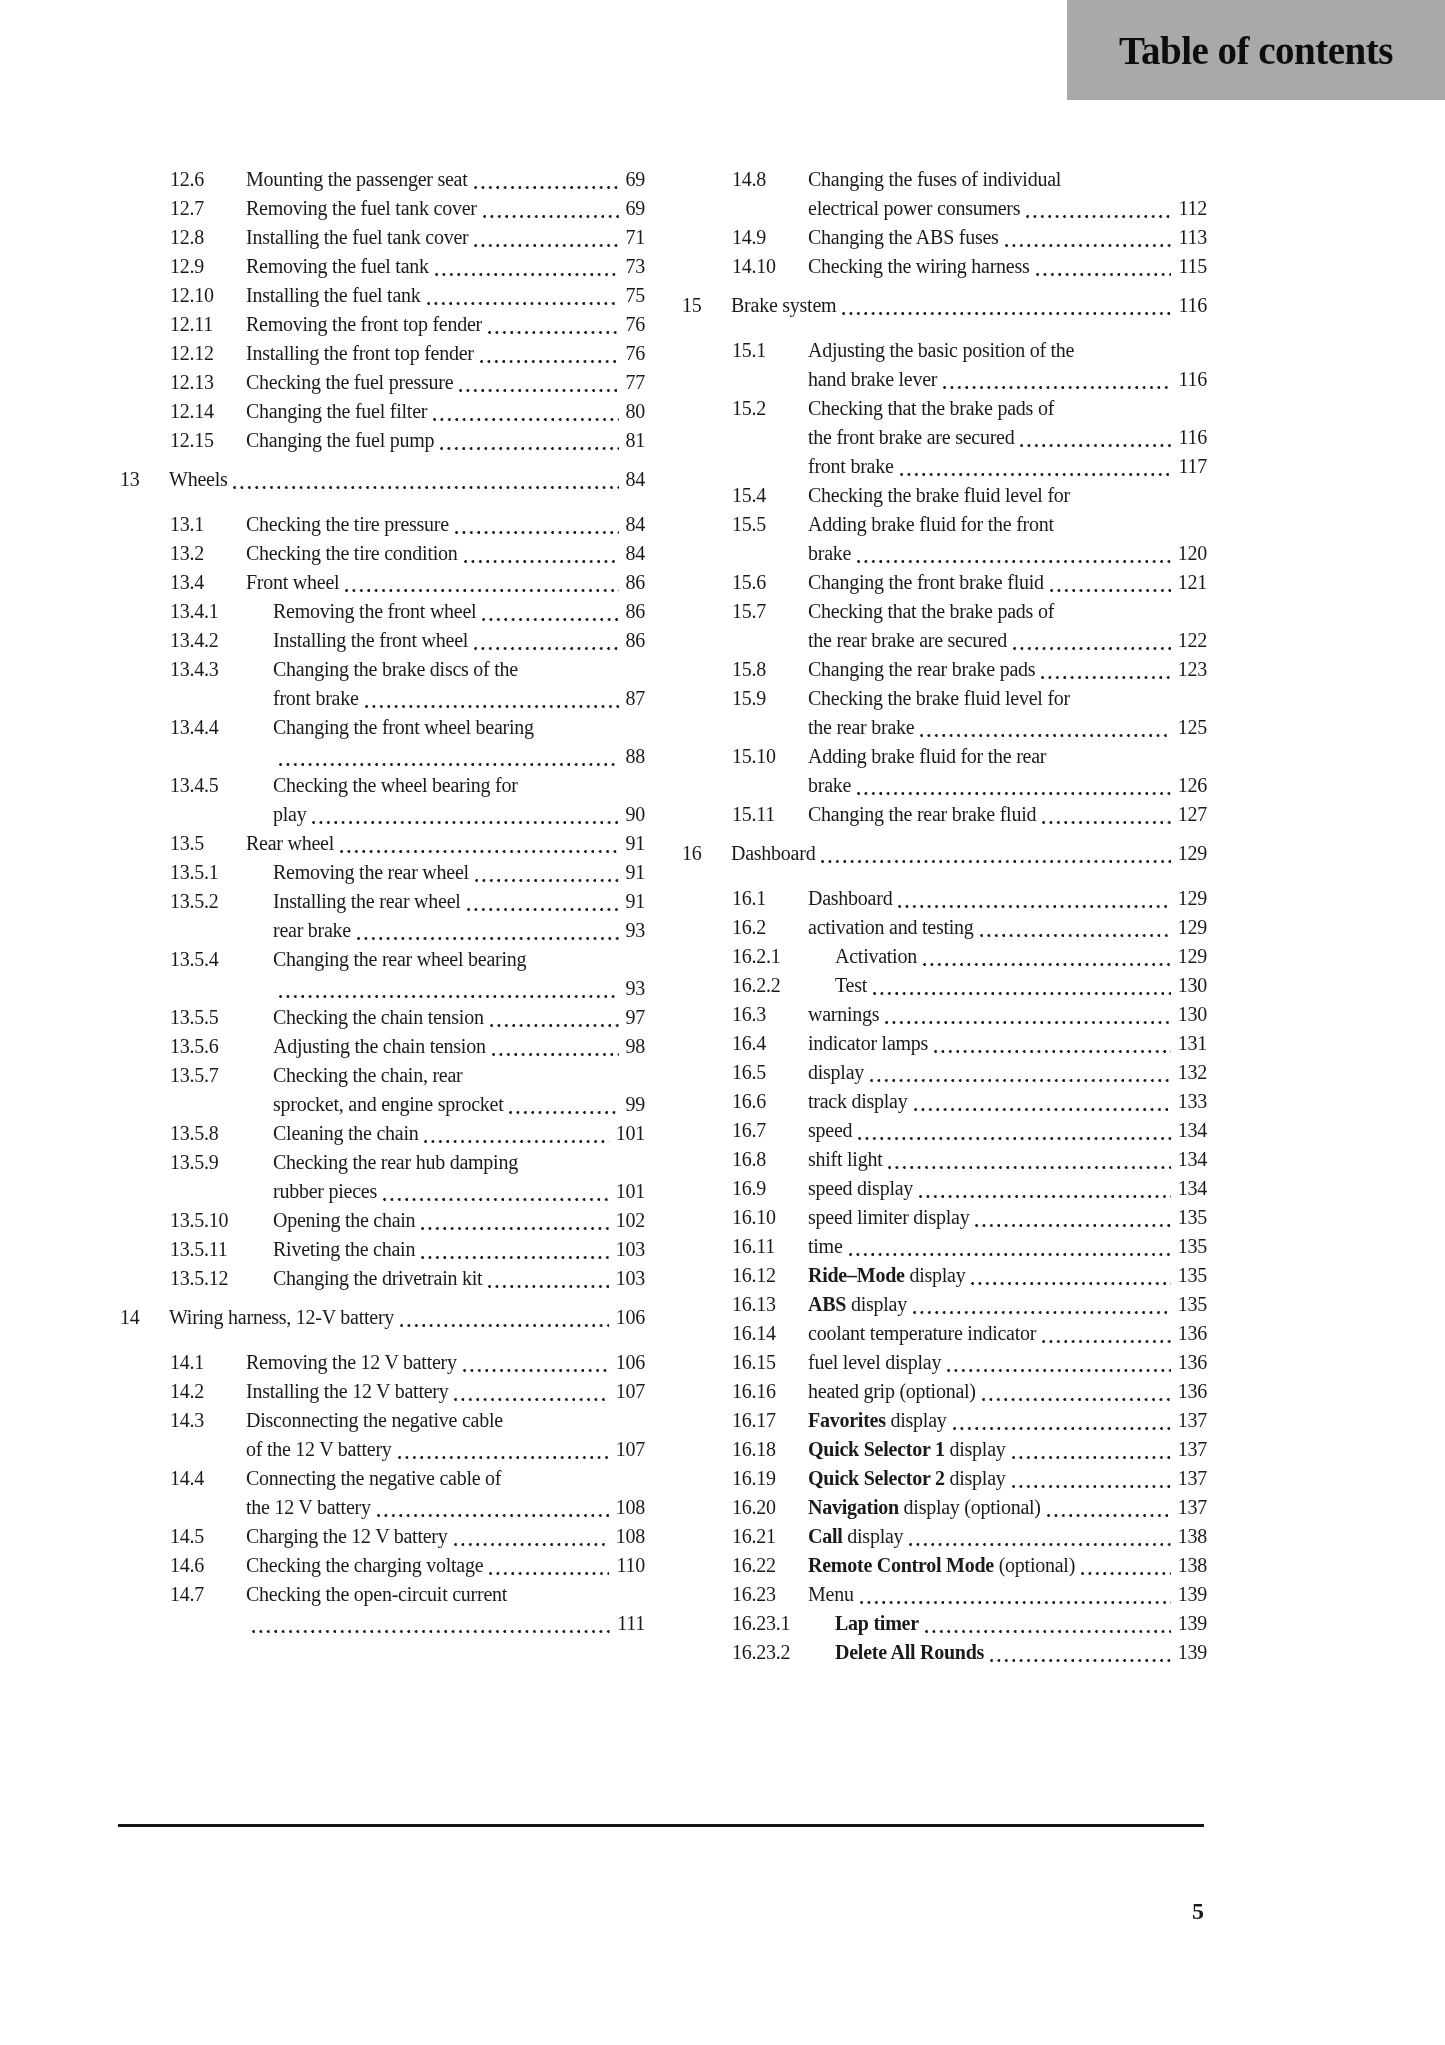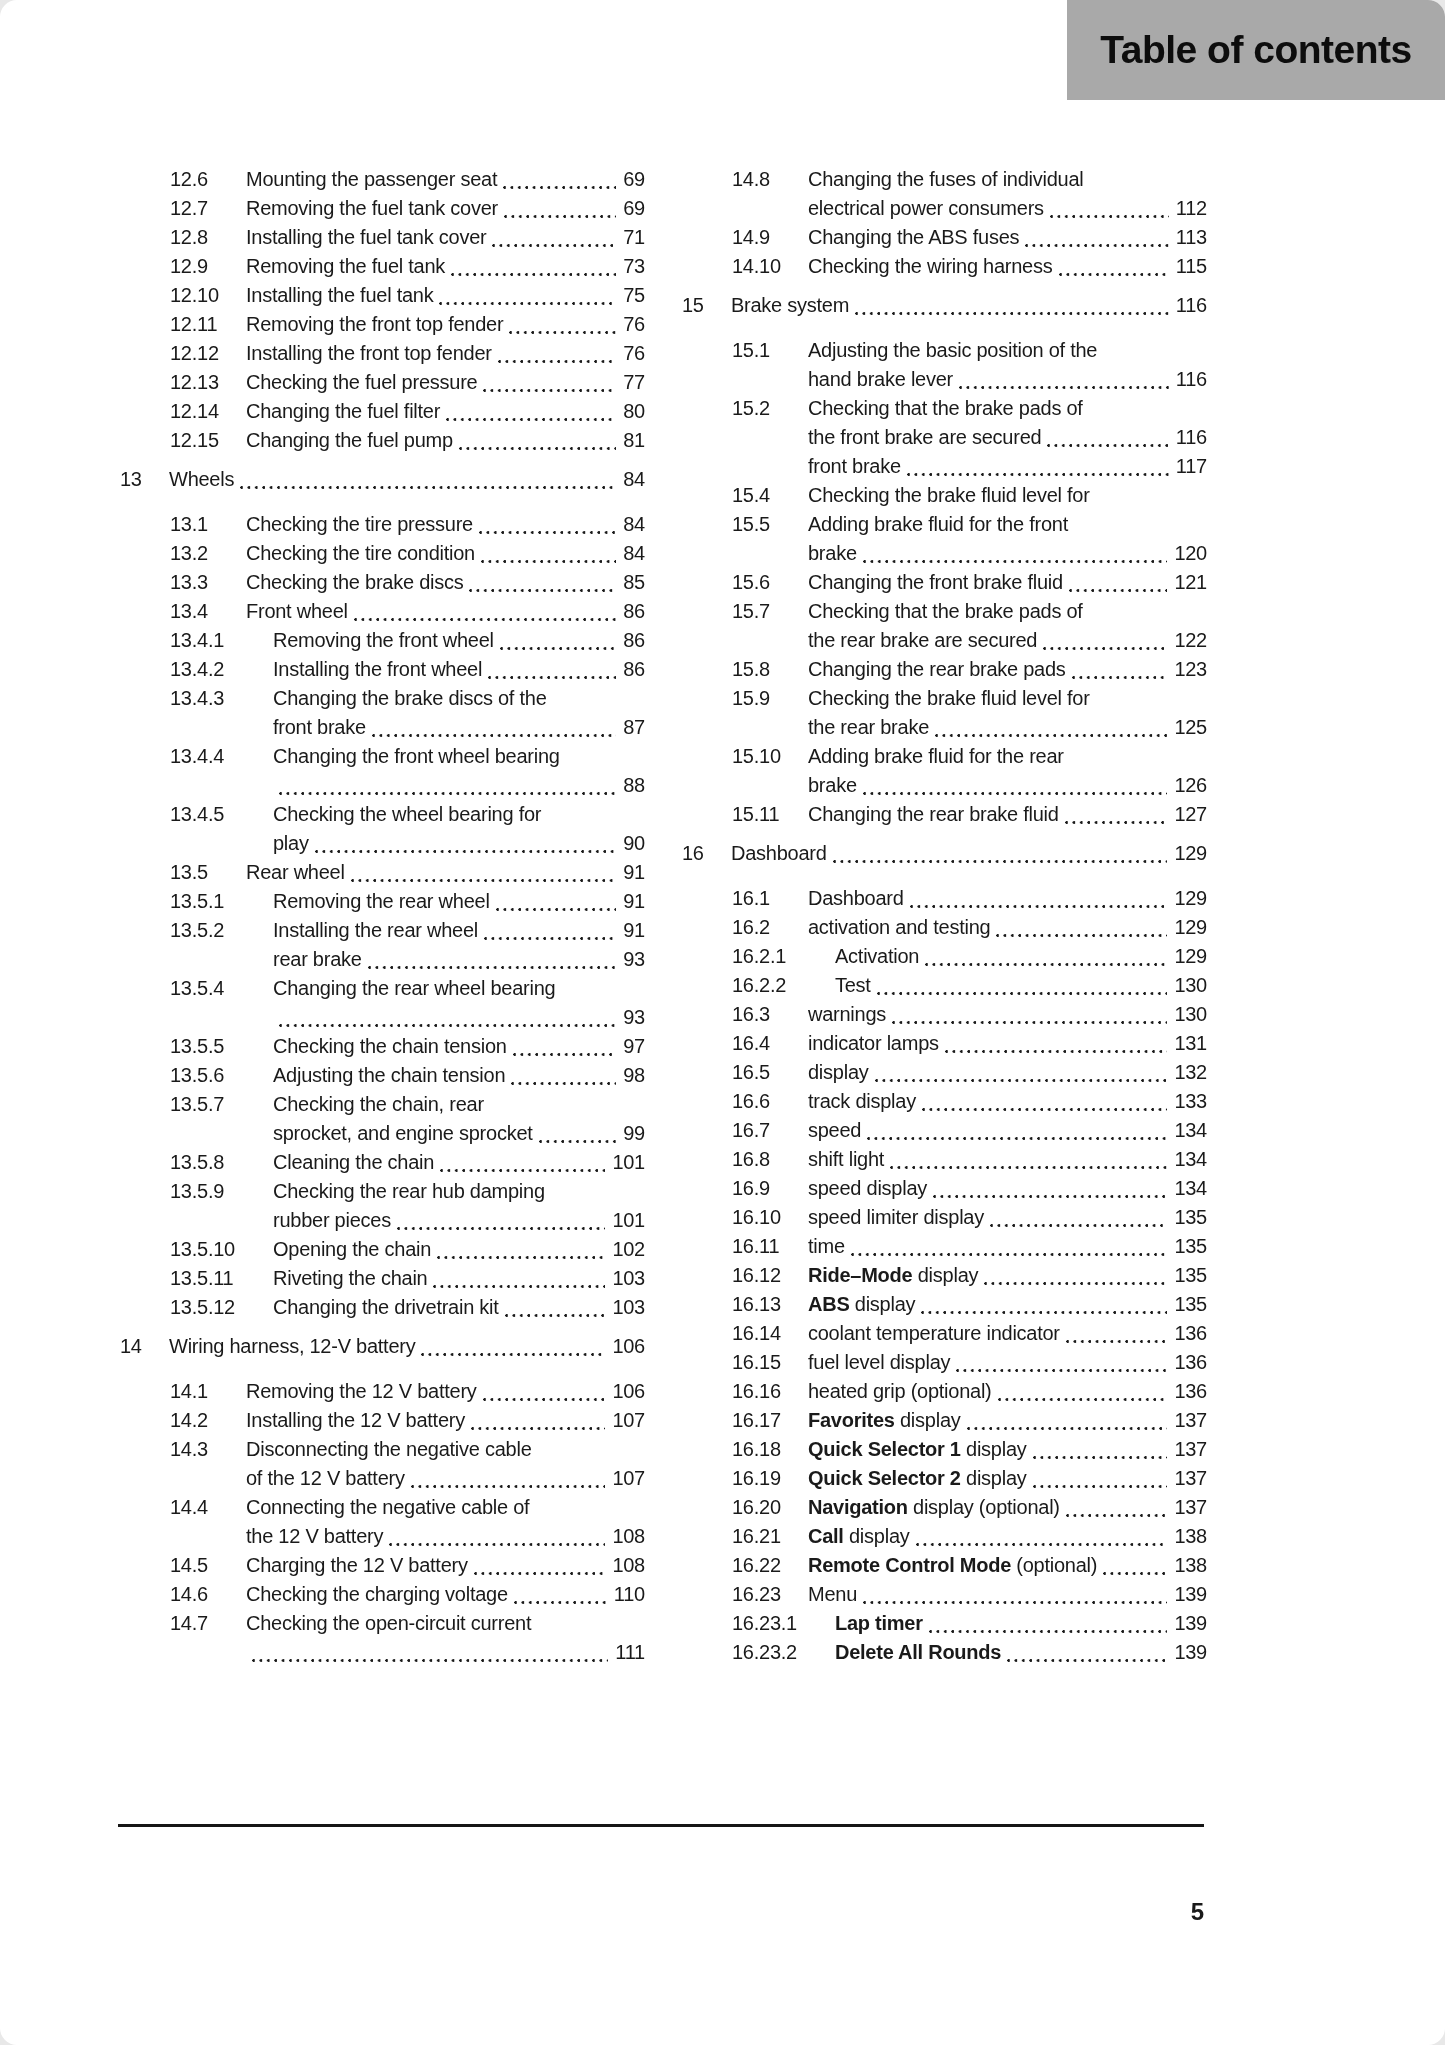--- a/index.html
+++ b/index.html
@@ -1,24 +1,23 @@
 <!DOCTYPE html>
 <html><head>
 <meta charset="utf-8">
 <style>
   html, body { margin: 0; padding: 0; background: #e8e8e8; }
   .sheet {
     position: relative;
     width: 1445px;
     height: 2045px;
     background: #ffffff;
-    font-family: Liberation Sans, sans-serif;
+    font-family: Liberation Serif, serif;
     color: #1a1a1a;
     overflow: hidden;
-    border-radius: 17px;
   }
   .banner {
     position: absolute;
     left: 1067px;
     top: 0;
     width: 378px;
     height: 100px;
     background: #a9a9a9;
     display: flex;
     align-items: center;
@@ -195,28 +194,20 @@
         <div class="entry lvl1">
           <div class="line">
             <span class="num">13.2</span>
             <span class="text"><span>Checking the tire condition</span></span>
             <span class="leader"></span>
             <span class="page">84</span>
           </div>
         </div>
         <div class="entry lvl1">
           <div class="line">
-            <span class="num">13.3</span>
-            <span class="text"><span>Checking the brake discs</span></span>
-            <span class="leader"></span>
-            <span class="page">85</span>
-          </div>
-        </div>
-        <div class="entry lvl1">
-          <div class="line">
             <span class="num">13.4</span>
             <span class="text"><span>Front wheel</span></span>
             <span class="leader"></span>
             <span class="page">86</span>
           </div>
         </div>
         <div class="entry lvl2">
           <div class="line">
             <span class="num">13.4.1</span>
             <span class="text"><span>Removing the front wheel</span></span>

